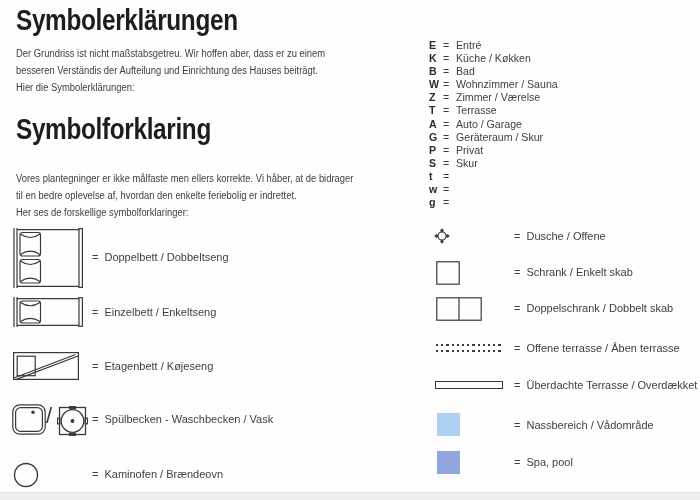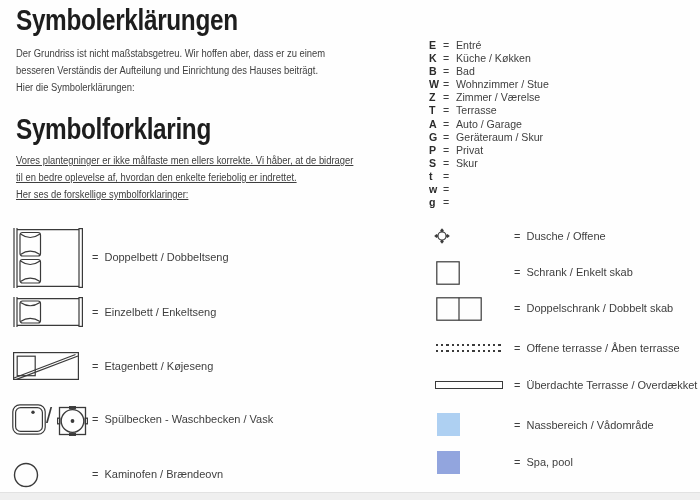--- a/index.html
+++ b/index.html
@@ -43,21 +43,21 @@
 <div id="page">
 
   <div class="h1" style="top:4px;">Symbolerklärungen</div>
   <div class="intro" style="top:45px;">
     <div class="line">Der Grundriss ist nicht maßstabsgetreu. Wir hoffen aber, dass er zu einem</div>
     <div class="line">besseren Verständis der Aufteilung und Einrichtung des Hauses beiträgt.</div>
     <div class="line">Hier die Symbolerklärungen:</div>
   </div>
 
   <div class="h1" style="top:113px;">Symbolforklaring</div>
-  <div class="intro" style="top:152px;text-decoration:underline;">
+  <div class="intro" style="top:170px;">
     <div class="line">Vores plantegninger er ikke målfaste men ellers korrekte. Vi håber, at de bidrager</div>
     <div class="line">til en bedre oplevelse af, hvordan den enkelte feriebolig er indrettet.</div>
     <div class="line">Her ses de forskellige symbolforklaringer:</div>
   </div>
 
   <div id="abbrev">
     <div class="ab-row">
         <span class="lt">E</span>
         <span class="eq">=</span>
         <span class="mn">Entré</span>
@@ -68,21 +68,21 @@
         <span class="mn">Küche / Køkken</span>
       </div>
     <div class="ab-row">
         <span class="lt">B</span>
         <span class="eq">=</span>
         <span class="mn">Bad</span>
       </div>
     <div class="ab-row">
         <span class="lt">W</span>
         <span class="eq">=</span>
-        <span class="mn">Wohnzimmer / Stue</span>
+        <span class="mn">Wohnzimmer / Sauna</span>
       </div>
     <div class="ab-row">
         <span class="lt">Z</span>
         <span class="eq">=</span>
         <span class="mn">Zimmer / Værelse</span>
       </div>
     <div class="ab-row">
         <span class="lt">T</span>
         <span class="eq">=</span>
         <span class="mn">Terrasse</span>

